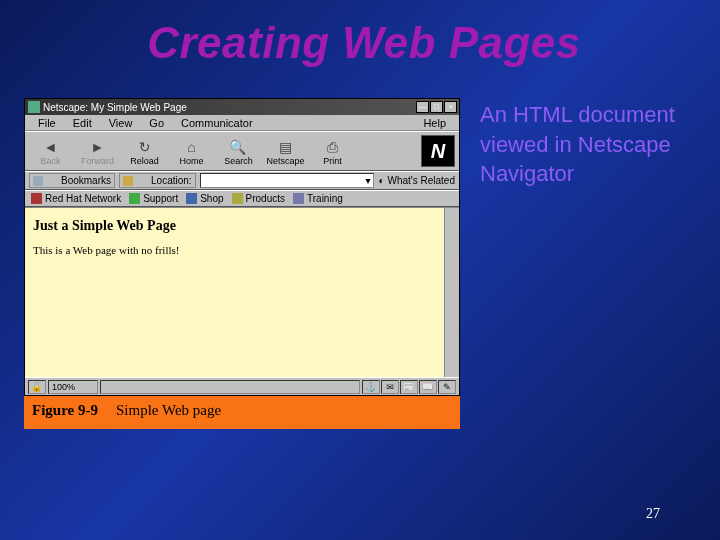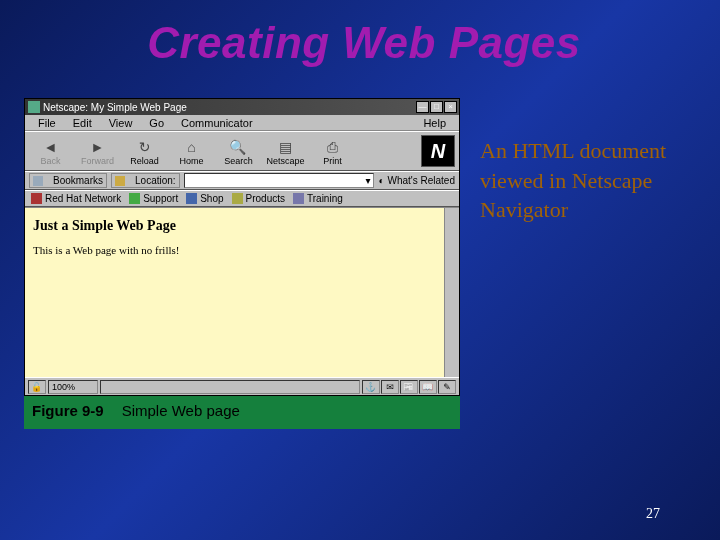--- a/index.html
+++ b/index.html
@@ -83,21 +83,21 @@
     width:34px; height:32px; background:#000; color:#fff;
     display:flex; align-items:center; justify-content:center;
     font-weight:bold; font-size:20px; font-style:italic; margin:1px 2px;
     border:1px solid #555;
   }
   .locrow {
     display:flex; align-items:center; gap:4px; padding:2px 4px;
     border-top:1px solid #fff; border-bottom:1px solid #555; height:19px;
   }
   .locbtn {
-    display:flex; align-items:center; gap:10px; font-size:10px;
+    display:flex; align-items:center; gap:18px; font-size:10px;
     border:1px solid #888; background:#c0c0c0; padding:0 3px; height:15px;
   }
   .locbtn .mini { width:10px;height:10px;background:#9ab;display:inline-block; }
   .locinput {
     flex:1; height:15px; background:#fff; border:1px inset #888;
     font-size:10px; padding:0 3px; line-height:14px; display:flex; align-items:center;
   }
   .related { display:flex; align-items:center; gap:3px; font-size:10px; }
   .ptoolbar {
     display:flex; gap:8px; padding:2px 6px; height:17px; align-items:center;
@@ -124,31 +124,30 @@
   }
   .st-cell {
     border:1px inset #888; height:14px; display:flex; align-items:center;
     font-size:9px; padding:0 3px; background:#c0c0c0;
   }
   .zoom { width:50px; }
   .st-fill { flex:1; }
   .st-icons { display:flex; gap:1px; }
   .st-icons .st-cell { width:18px; justify-content:center; }
   .caption-row {
-    background:#15803d; padding:6px 8px 10px 8px;
-    font-family:Liberation Sans, sans-serif; font-size:15px;
+    background:#f97316; padding:6px 8px 10px 8px;
+    font-family:Liberation Serif, serif; font-size:15px;
     display:flex; gap:18px; align-items:baseline;
   }
   .caption-row .figlabel { font-weight:bold; }
   .side-text {
-    color:#a16207; font-size:22px; line-height:1.35;
-    font-family:Liberation Serif, serif;
+    color:#8b5cf6; font-size:22px; line-height:1.35;
+    font-family:Liberation Sans, sans-serif;
     padding-top:2px;
     max-width: 210px;
-    margin-top: 36px;
   }
   .page-num {
     position:absolute; bottom:18px; right:60px;
     color:#fff; font-size:14px; font-family:"Times New Roman",serif;
   }
 </style>
 </head>
 <body>
 
 <div class="slide-title">Creating Web Pages</div>

